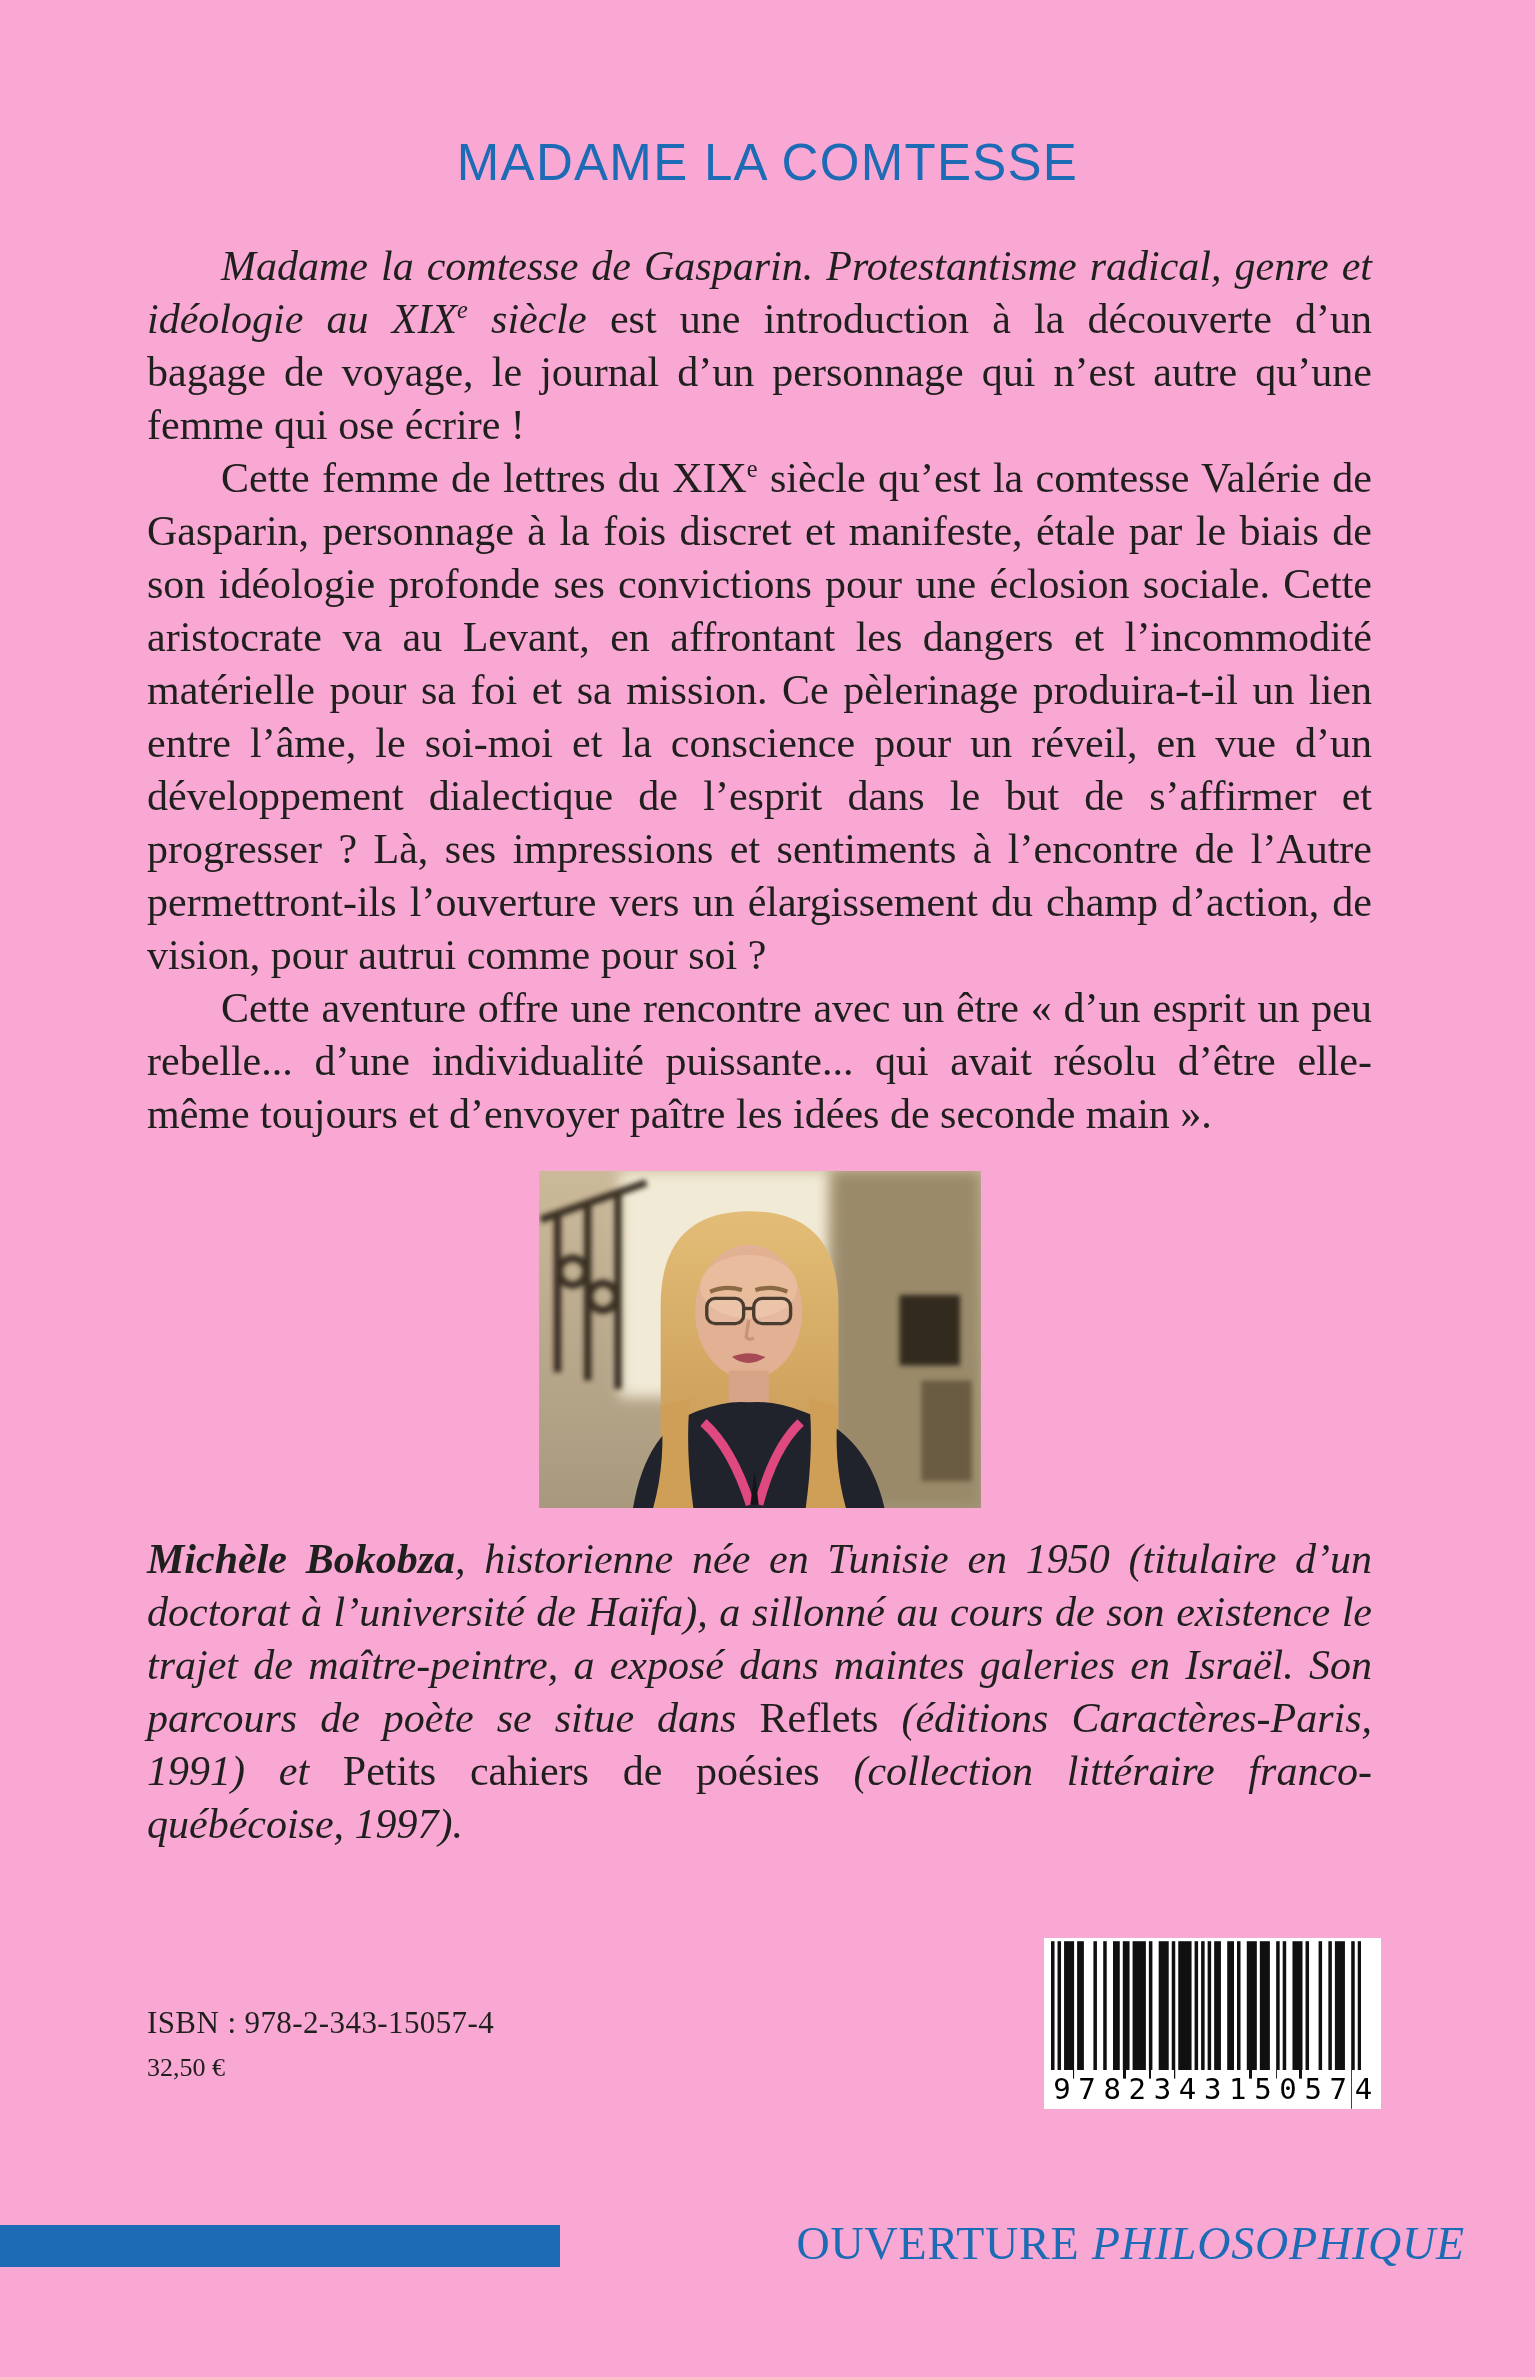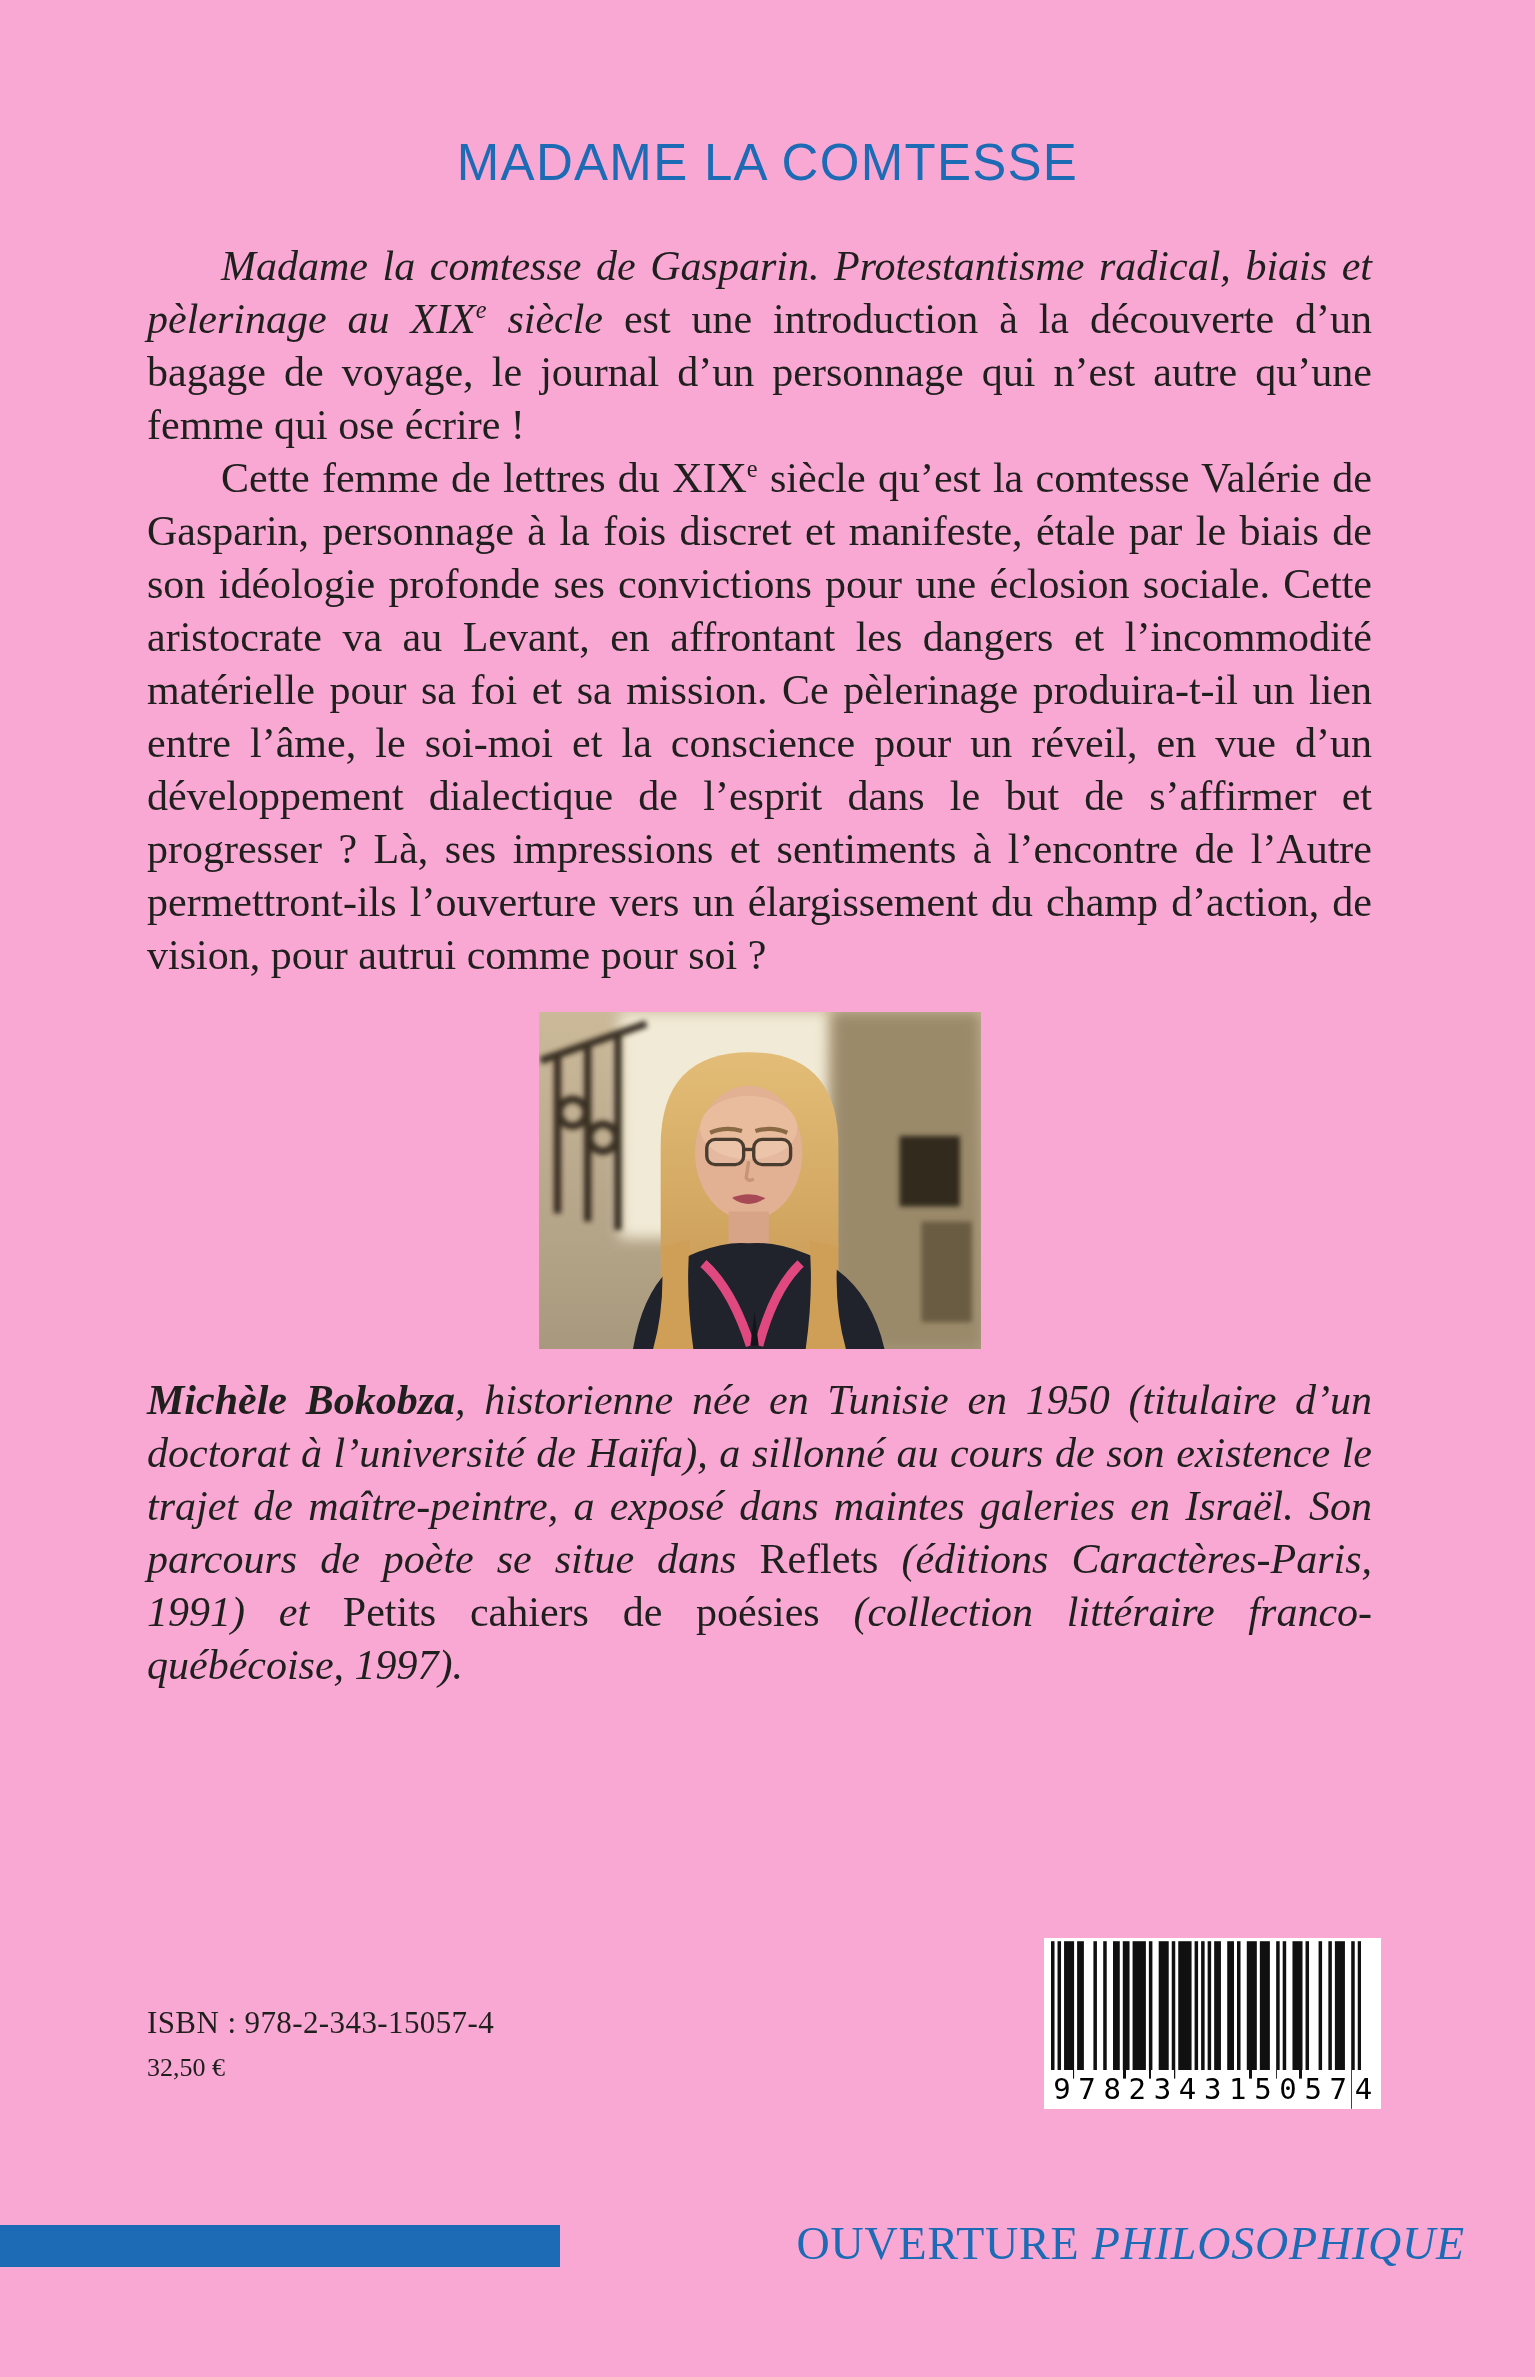--- a/index.html
+++ b/index.html
@@ -110,22 +110,23 @@
 
 <div class="page">
 
   <h1 class="title">
     <span>MADAME LA COMTESSE</span>
   </h1>
 
   <div class="content">
 
     <div class="synopsis">
-      <p><em><span>Madame la comtesse de Gasparin. Protestantisme radical, biais et pèlerinage au XIX</span><sup>e</sup><span> siècle</span></em><span> est une introduction à la découverte d’un bagage de voyage, le journal d’un personnage qui n’est autre qu’une femme qui ose écrire !</span></p>
+      <p><em><span>Madame la comtesse de Gasparin. Protestantisme radical, genre et idéologie au XIX</span><sup>e</sup><span> siècle</span></em><span> est une introduction à la découverte d’un bagage de voyage, le journal d’un personnage qui n’est autre qu’une femme qui ose écrire !</span></p>
       <p><span>Cette femme de lettres du XIX</span><sup>e</sup><span> siècle qu’est la comtesse Valérie de Gasparin, personnage à la fois discret et manifeste, étale par le biais de son idéologie profonde ses convictions pour une éclosion sociale. Cette aristocrate va au Levant, en affrontant les dangers et l’incommodité matérielle pour sa foi et sa mission. Ce pèlerinage produira-t-il un lien entre l’âme, le soi-moi et la conscience pour un réveil, en vue d’un développement dialectique de l’esprit dans le but de s’affirmer et progresser ? Là, ses impressions et sentiments à l’encontre de l’Autre permettront-ils l’ouverture vers un élargissement du champ d’action, de vision, pour autrui comme pour soi ?</span></p>
+      <p><span>Cette aventure offre une rencontre avec un être « d’un esprit un peu rebelle... d’une individualité puissante... qui avait résolu d’être elle-même toujours et d’envoyer paître les idées de seconde main ».</span></p>
     </div>
 
     <div class="photo">
       <svg viewBox="0 0 527 402" width="442" height="337" aria-hidden="true">
         <defs>
           <linearGradient id="bgg" x1="0" y1="0" x2="0" y2="1">
             <stop offset="0" stop-color="#cbb99a"></stop>
             <stop offset="1" stop-color="#a8997e"></stop>
           </linearGradient>
           <linearGradient id="hairg" x1="0" y1="0" x2="0" y2="1">

